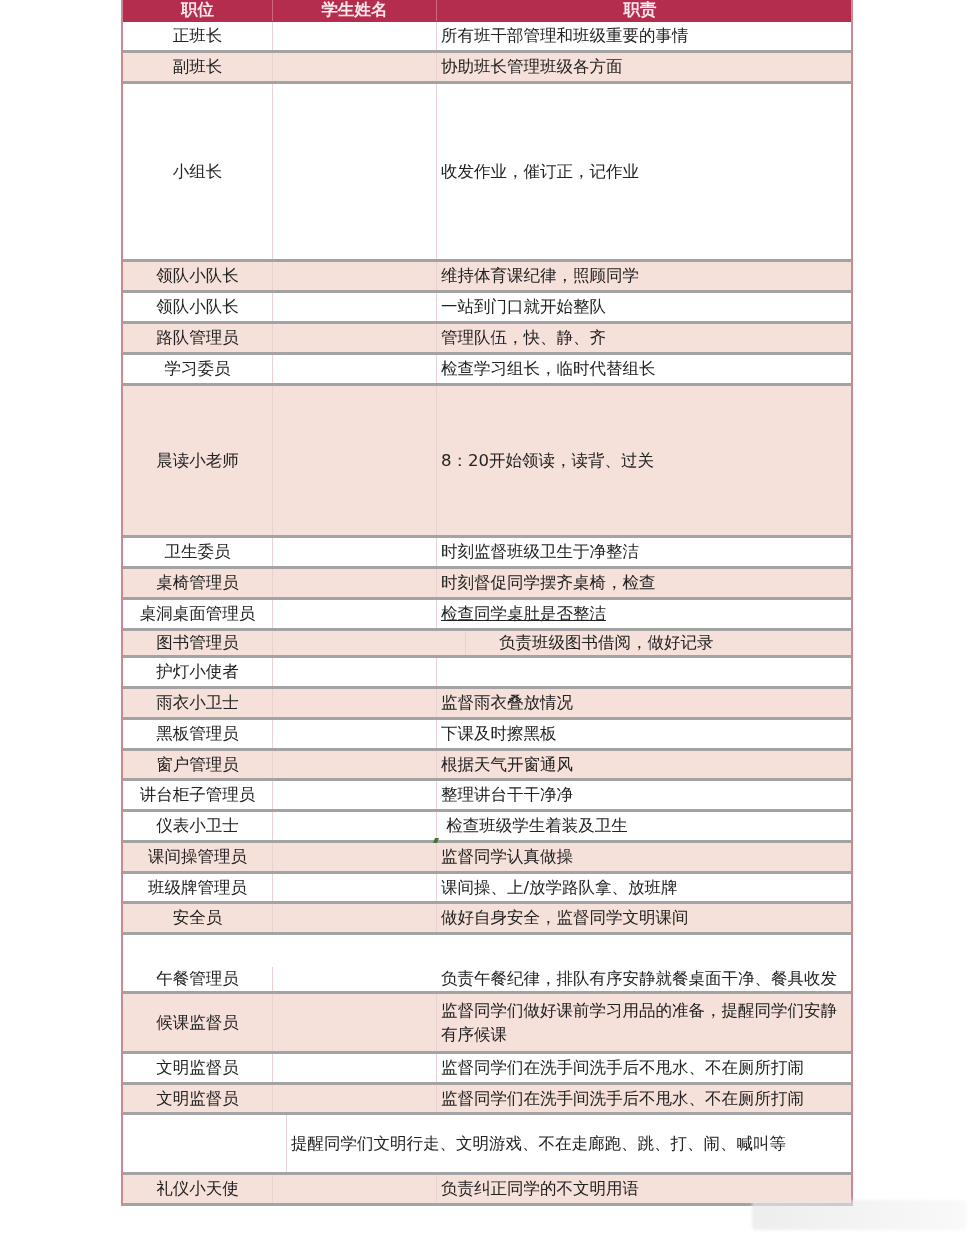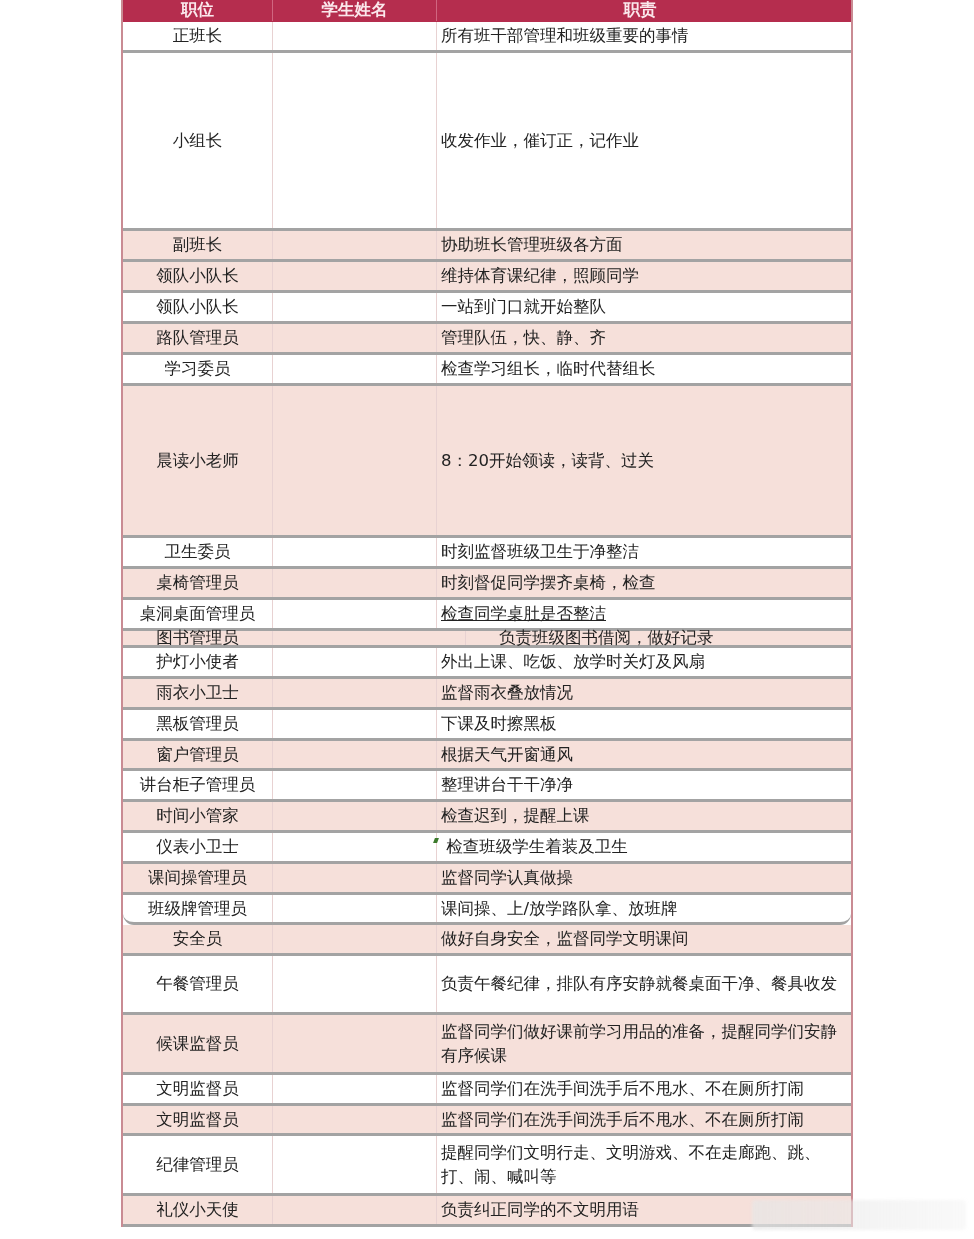--- a/index.html
+++ b/index.html
@@ -30,29 +30,29 @@
     <div class="cell c1">职位</div>
     <div class="cell c2">学生姓名</div>
     <div class="cell c3">职责</div>
   </div>
   <div id="rows">
       <div class="row white" style="height: 31px;">
         <div class="cell c1">正班长</div>
         <div class="cell c2"></div>
         <div class="cell c3" style="white-space: pre-wrap;">所有班干部管理和班级重要的事情</div>
       </div>
+      <div class="row pink" style="height: 31px;">
+        <div class="cell c1">副班长</div>
+        <div class="cell c2"></div>
+        <div class="cell c3" style="white-space: pre-wrap;">协助班长管理班级各方面</div>
+      </div>
       <div class="row white" style="height: 178px;">
         <div class="cell c1">小组长</div>
         <div class="cell c2"></div>
         <div class="cell c3" style="white-space: pre-wrap;">收发作业，催订正，记作业</div>
-      </div>
-      <div class="row pink" style="height: 31px;">
-        <div class="cell c1">副班长</div>
-        <div class="cell c2"></div>
-        <div class="cell c3" style="white-space: pre-wrap;">协助班长管理班级各方面</div>
       </div>
       <div class="row pink" style="height: 31px;">
         <div class="cell c1">领队小队长</div>
         <div class="cell c2"></div>
         <div class="cell c3" style="white-space: pre-wrap;">维持体育课纪律，照顾同学</div>
       </div>
       <div class="row white" style="height: 31px;">
         <div class="cell c1">领队小队长</div>
         <div class="cell c2"></div>
         <div class="cell c3" style="white-space: pre-wrap;">一站到门口就开始整队</div>
@@ -80,29 +80,28 @@
       <div class="row pink" style="height: 31px;">
         <div class="cell c1">桌椅管理员</div>
         <div class="cell c2"></div>
         <div class="cell c3" style="white-space: pre-wrap;">时刻督促同学摆齐桌椅，检查</div>
       </div>
       <div class="row white" style="height: 31px;">
         <div class="cell c1">桌洞桌面管理员</div>
         <div class="cell c2"></div>
         <div class="cell c3" style="white-space: pre-wrap; text-decoration: underline;">检查同学桌肚是否整洁</div>
       </div>
-      <div class="row pink" style="height: 17px; gap: 29px;">
+      <div class="row pink" style="height: 27px; gap: 29px;">
         <div class="cell c1">图书管理员</div>
         <div class="cell c2"></div>
         <div class="cell c3" style="white-space: pre-wrap; text-align: right;">负责班级图书借阅，做好记录</div>
       </div>
       <div class="row white" style="height: 31px;">
         <div class="cell c1">护灯小使者</div>
         <div class="cell c2"></div>
-        <div class="cell c3" style="white-space: pre-wrap;">外出上课、吃饭、放学时关灯及风扇</div>
       </div>
       <div class="row pink" style="height: 31px;">
         <div class="cell c1">雨衣小卫士</div>
         <div class="cell c2"></div>
         <div class="cell c3" style="white-space: pre-wrap;">监督雨衣叠放情况</div>
       </div>
       <div class="row white" style="height: 31px;">
         <div class="cell c1">黑板管理员</div>
         <div class="cell c2"></div>
         <div class="cell c3" style="white-space: pre-wrap;">下课及时擦黑板</div>
@@ -110,67 +109,61 @@
       <div class="row pink" style="height: 30px;">
         <div class="cell c1">窗户管理员</div>
         <div class="cell c2"></div>
         <div class="cell c3" style="white-space: pre-wrap;">根据天气开窗通风</div>
       </div>
       <div class="row white" style="height: 31px;">
         <div class="cell c1">讲台柜子管理员</div>
         <div class="cell c2"></div>
         <div class="cell c3" style="white-space: pre-wrap;">整理讲台干干净净</div>
       </div>
-      <div class="row pink" style="height: 31px;">
-        <div class="cell c1">时间小管家</div>
-        <div class="cell c2"></div>
-        <div class="cell c3" style="white-space: pre-wrap;">检查迟到，提醒上课</div>
-      </div>
       <div class="row white" style="height: 31px;">
         <div class="cell c1">仪表小卫士</div>
         <div class="cell c2"></div>
         <div class="cell c3" style="white-space: pre-wrap;"> 检查班级学生着装及卫生</div>
       </div>
       <div class="row pink" style="height: 31px;">
         <div class="cell c1">课间操管理员</div>
         <div class="cell c2"></div>
         <div class="cell c3" style="white-space: pre-wrap;">监督同学认真做操</div>
       </div>
-      <div class="row white" style="height: 30px; border-radius: 11px;">
+      <div class="row white" style="height: 30px;">
         <div class="cell c1">班级牌管理员</div>
         <div class="cell c2"></div>
         <div class="cell c3" style="white-space: pre-wrap;">课间操、上/放学路队拿、放班牌</div>
       </div>
       <div class="row pink" style="height: 31px;">
         <div class="cell c1">安全员</div>
         <div class="cell c2"></div>
         <div class="cell c3" style="white-space: pre-wrap;">做好自身安全，监督同学文明课间</div>
       </div>
-      <div class="row white" style="height: 59px;">
+      <div class="row white" style="height: 59px; align-items: flex-end;">
         <div class="cell c1">午餐管理员</div>
         <div class="cell c2"></div>
         <div class="cell c3" style="white-space: pre-wrap;">负责午餐纪律，排队有序安静就餐桌面干净、餐具收发</div>
       </div>
       <div class="row pink" style="height: 60px;">
         <div class="cell c1">候课监督员</div>
         <div class="cell c2"></div>
         <div class="cell c3" style="white-space: pre-wrap;">监督同学们做好课前学习用品的准备，提醒同学们安静有序候课</div>
       </div>
       <div class="row white" style="height: 31px;">
         <div class="cell c1">文明监督员</div>
         <div class="cell c2"></div>
         <div class="cell c3" style="white-space: pre-wrap;">监督同学们在洗手间洗手后不甩水、不在厕所打闹</div>
       </div>
       <div class="row pink" style="height: 30px;">
         <div class="cell c1">文明监督员</div>
         <div class="cell c2"></div>
         <div class="cell c3" style="white-space: pre-wrap;">监督同学们在洗手间洗手后不甩水、不在厕所打闹</div>
       </div>
       <div class="row white" style="height: 60px;">
-        <div class="cell c1">纪律管理员</div>
         <div class="cell c2"></div>
         <div class="cell c3" style="white-space: pre-wrap;">提醒同学们文明行走、文明游戏、不在走廊跑、跳、打、闹、喊叫等</div>
       </div>
       <div class="row pink" style="height: 31px;">
         <div class="cell c1">礼仪小天使</div>
         <div class="cell c2"></div>
         <div class="cell c3" style="white-space: pre-wrap;">负责纠正同学的不文明用语</div>
       </div>
     </div>
 </div>

